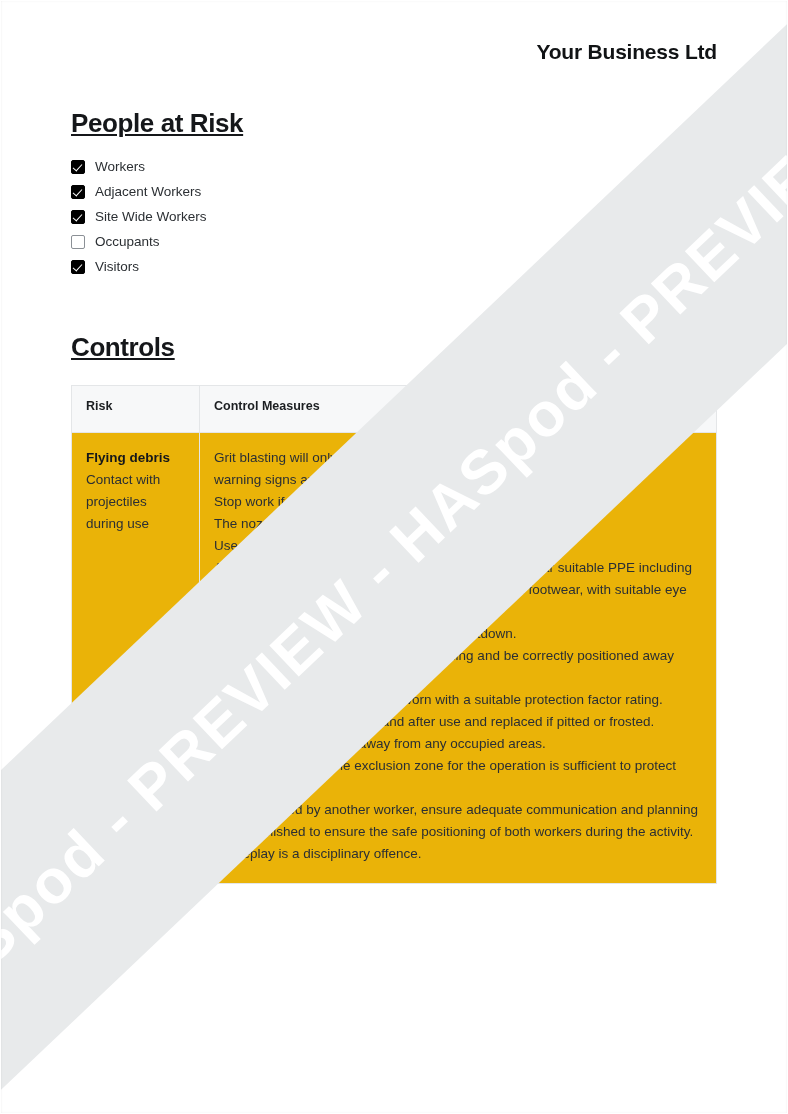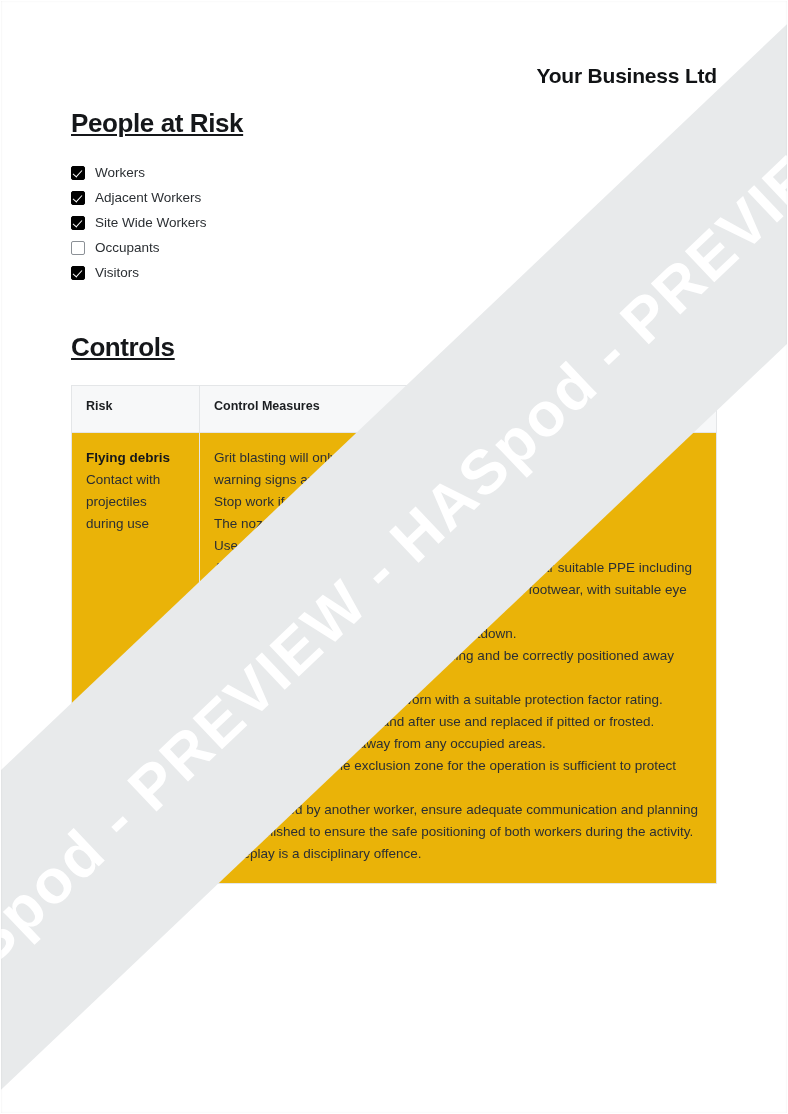--- a/index.html
+++ b/index.html
@@ -65,21 +65,20 @@
   }
 
   
   .doc-header {
     position: absolute;
     left: 71px;
     right: 71px;
     top: 40px;
     text-align: right;
     z-index: 10;
-    margin-top: 24px;
   }
   .company-name {
     font-size: 21px;
     font-weight: 700;
     color: #111315;
     letter-spacing: -0.2px;
   }
 
   
   .content {
@@ -104,21 +103,21 @@
 
   
   .check-list {
     margin: 0;
     padding: 0;
     list-style: none;
     margin-top: 21px;
   }
   .check-item {
     display: flex;
-    align-items: center;
+    align-items: flex-start;
     height: 25px;
     margin: 0;
   }
   .checkbox {
     width: 14px;
     height: 14px;
     box-sizing: border-box;
     border: 1.4px solid #8b9096;
     border-radius: 2px;
     background: #ffffff;

